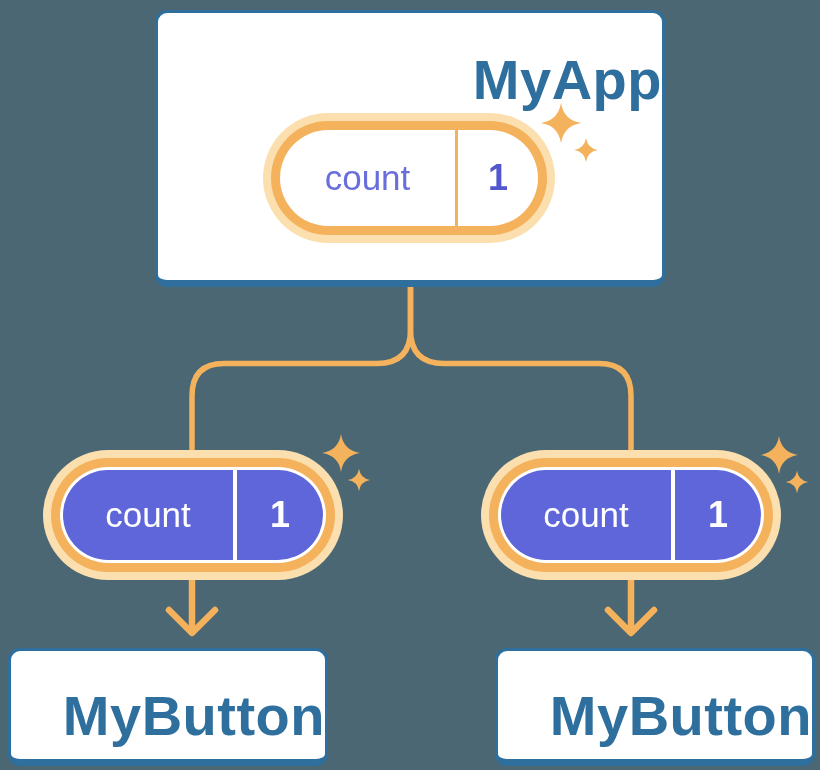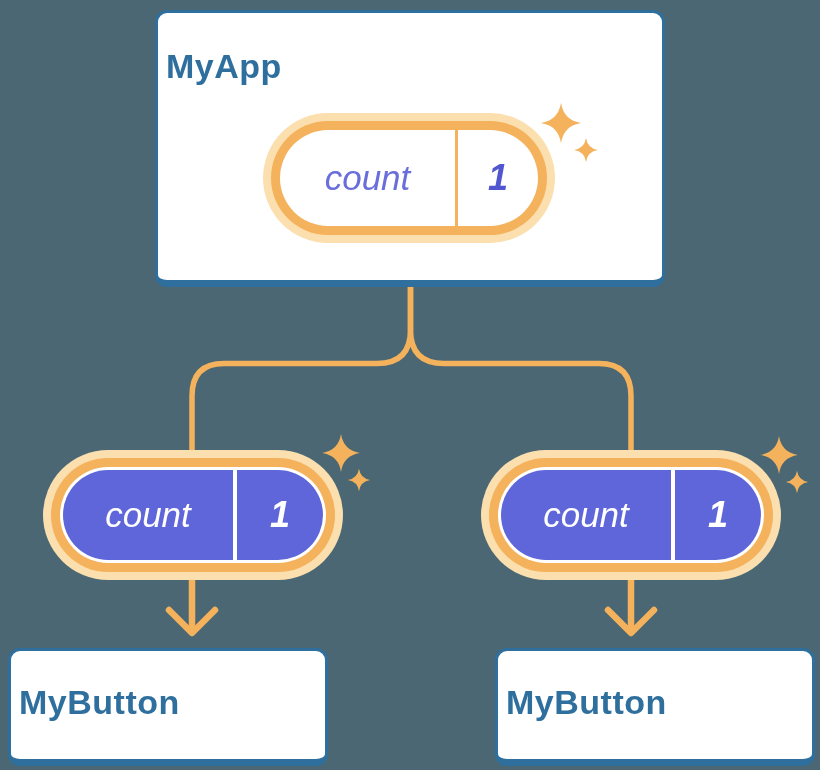--- a/index.html
+++ b/index.html
@@ -18,28 +18,28 @@
   .card{
     position:absolute;background:var(--card-bg);
     border:3px solid var(--blue);border-bottom-width:7px;border-radius:12px;
     box-sizing:border-box;z-index:2;
   }
   .card-root{left:155px;top:10px;width:510px;height:277px;}
   .card-child-left{left:8px;top:648px;width:320px;height:118px;}
   .card-child-right{left:495px;top:648px;width:320px;height:118px;}
 
   .card-title{
-    position:absolute;left:8px;right:0;text-align:left;
-    color:var(--blue);font-weight:600;font-size:34px;letter-spacing:.5px;
+    position:absolute;left:0;right:0;text-align:right;
+    color:var(--blue);font-weight:600;font-size:56px;letter-spacing:.5px;
   }
   .card-root .card-title{top:34px;}
   .card-child-left .card-title,.card-child-right .card-title{top:32px;}
 
   
-  .pill{position:absolute;z-index:3;font-style:italic;}
+  .pill{position:absolute;z-index:3;}
   .pill-glow{position:absolute;inset:0;background:var(--orange-glow);border-radius:999px;}
   .pill-ring{position:absolute;inset:8px;background:var(--orange);border-radius:999px;}
   .pill-inner{position:absolute;inset:17px;background:var(--white);border-radius:999px;display:flex;overflow:hidden;}
   .pill-top{left:263px;top:113px;width:292px;height:130px;}
   .pill-top .sect-label{width:175px;display:flex;align-items:center;justify-content:center;
     color:var(--purple-text);font-size:35px;}
   .pill-top .divider{width:3px;background:var(--orange);}
   .pill-top .sect-value{flex:1;display:flex;align-items:center;justify-content:center;
     color:var(--purple-value);font-size:36px;font-weight:700;}
 

